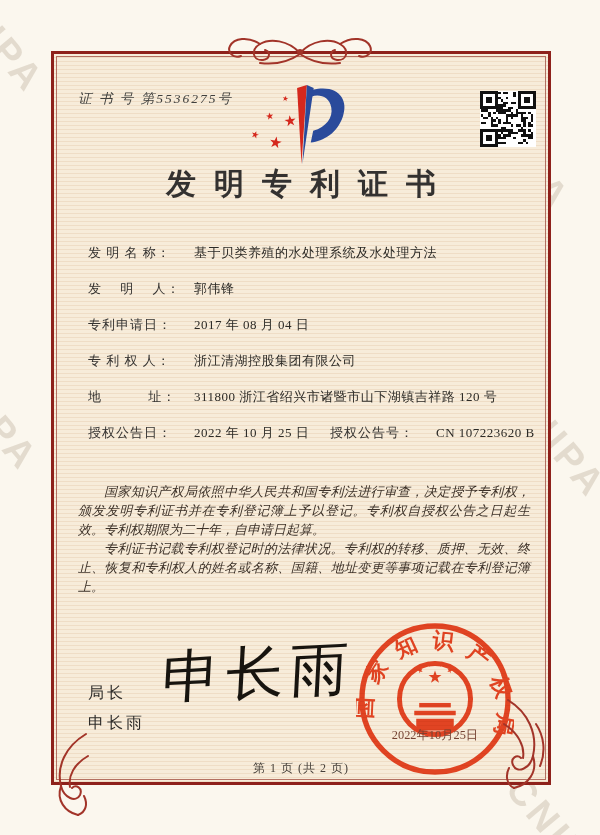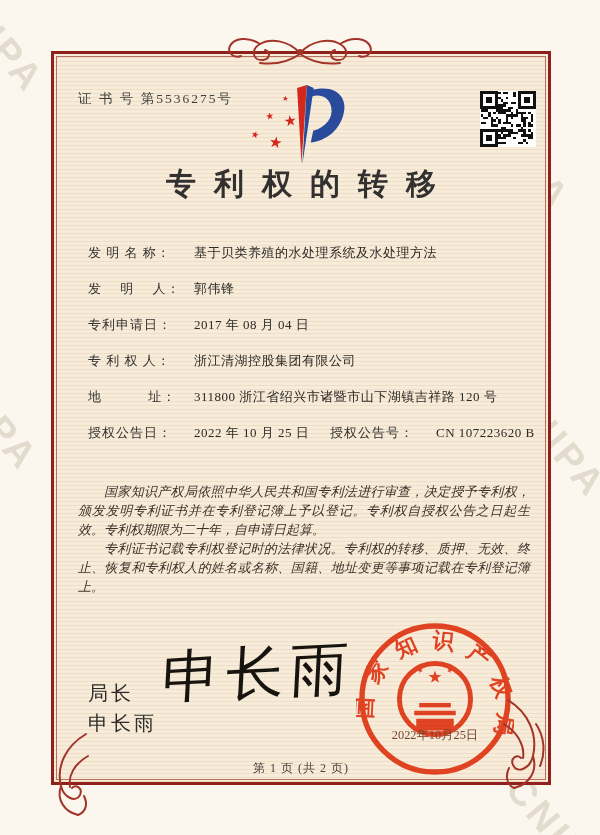--- a/index.html
+++ b/index.html
@@ -20,21 +20,21 @@
 
   
   .frame{position:absolute;left:51px;top:51px;width:494px;height:728px;
          border:3px solid #8e211b;
          background:
            repeating-linear-gradient(0deg, rgba(198,146,98,0.17) 0px, rgba(198,146,98,0.17) 1px, rgba(0,0,0,0) 1px, rgba(0,0,0,0) 4px),
            #f7ecda;}
   .frame::after{content:"";position:absolute;left:2px;top:2px;right:2px;bottom:2px;
          border:1px solid rgba(158,72,58,0.75);pointer-events:none;}
 
-  .cert-no{position:absolute;left:24px;top:36px;font-size:13.5px;letter-spacing:2px;color:#40403e;}
+  .cert-no{position:absolute;left:24px;top:36px;font-size:13.5px;letter-spacing:2px;color:#40403e;font-style:italic;}
   .qr{position:absolute;left:426px;top:37px;width:54px;height:54px;background:#fff;padding:1px;}
   .qr-grid{position:relative;width:52px;height:52px;display:grid;
            grid-template-rows:repeat(21,1fr);grid-template-columns:repeat(21,1fr);}
   .qr-grid i{background:#111;}
   .qr-f{position:absolute;width:12px;height:12px;border:3px solid #111;background:#fff;}
   .qr-f::after{content:"";position:absolute;left:3px;top:3px;width:6px;height:6px;background:#111;}
   .qr-f.tl{left:0;top:0;} .qr-f.tr{right:0;top:0;} .qr-f.bl{left:0;bottom:0;}
 
   .logo{position:absolute;left:50%;top:30px;transform:translateX(-50%);}
 
@@ -44,21 +44,21 @@
   .fields{position:absolute;left:34px;top:191px;right:14px;font-size:13px;color:#2c2a26;}
   .frow{position:relative;height:16px;line-height:16px;margin-bottom:20px;white-space:nowrap;}
   .flabel{display:inline-block;width:106px;white-space:pre;letter-spacing:1px;color:#343230;}
   .fvalue{letter-spacing:0.5px;}
   .fpair2{position:absolute;left:242px;top:0;}
 
   .paras{position:absolute;left:24px;top:428px;width:452px;font-size:13px;line-height:19px;
          color:#3c3128;font-style:italic;}
   .paras p{margin:0;text-indent:2em;text-align:justify;}
 
-  .sig-labels{position:absolute;left:34px;top:624px;font-size:20px;letter-spacing:3px;color:#2e2c2a;line-height:30px;}
+  .sig-labels{position:absolute;left:34px;top:624px;font-size:16px;letter-spacing:3px;color:#2e2c2a;line-height:30px;}
   .autograph{position:absolute;left:108px;top:580px;width:220px;font-size:58px;color:#17140f;
              letter-spacing:6px;transform:rotate(-3deg) skewX(-6deg);white-space:nowrap;}
 
   .seal{position:absolute;left:302px;top:566px;width:158px;height:158px;opacity:0.93;mix-blend-mode:multiply;}
 
   .page-no{position:absolute;left:0;right:0;top:706px;text-align:center;font-size:12px;
            letter-spacing:1px;color:#46403a;}
 
   
   .orn{position:absolute;pointer-events:none;}
@@ -232,21 +232,21 @@
           <use href="#star" transform="translate(13,52) scale(0.65) rotate(18)"></use>
           <use href="#star" transform="translate(49,38) scale(1.0) rotate(-8)"></use>
           <use href="#star" transform="translate(34,60) scale(1.05) rotate(10)"></use>
         </g>
         <polygon points="56,4 66,1 60.5,82" fill="#d5281d"></polygon>
         <polygon points="66,1 73,4 61.5,82" fill="#2a4a9b"></polygon>
         <path d="M72,6 C98,0 109,16 103,33 C97,51 83,58 70,60 L72.5,48 C86,44 93,34 91,24 C89,13 79,10 70.5,13 Z" fill="#2a4a9b"></path>
       </svg>
     </div>
 
-    <div class="title">专利权的转移</div>
+    <div class="title">发明专利证书</div>
 
     <div class="fields">
       <div class="frow">
         <span class="flabel">发 明 名 称：</span><span class="fvalue">基于贝类养殖的水处理系统及水处理方法</span>
       </div>
       <div class="frow">
         <span class="flabel">发　 明　 人：</span><span class="fvalue">郭伟锋</span>
       </div>
       <div class="frow">
         <span class="flabel">专利申请日：</span><span class="fvalue">2017 年 08 月 04 日</span>

